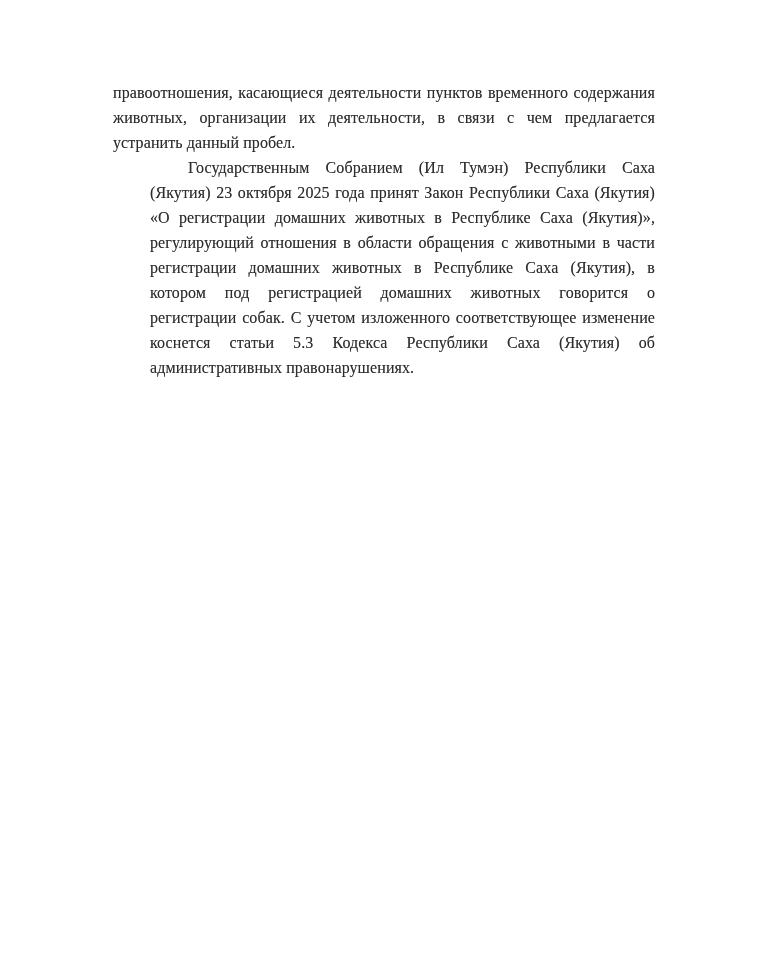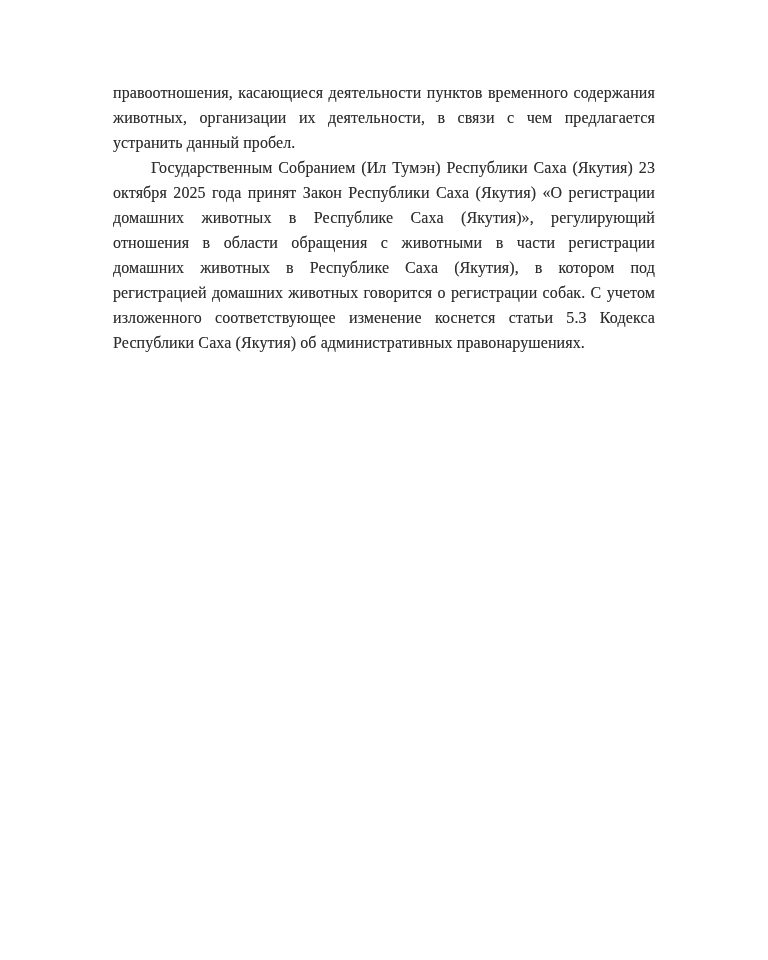--- a/index.html
+++ b/index.html
@@ -31,20 +31,21 @@
     
     text-shadow: 0 0 0.5px rgba(45,45,45,0.45);
     letter-spacing: 0.1px;
   }
   .text-block p {
     margin: 0;
     padding: 0;
   }
   .text-block p.indent {
     text-indent: 38px;
+    margin-left: 37px;
   }
 </style>
 </head>
 <body>
 
 <div class="page">
   <div class="text-block">
     <p>правоотношения, касающиеся деятельности пунктов временного содержания животных, организации их деятельности, в связи с чем предлагается устранить данный пробел.</p>
     <p class="indent">Государственным Собранием (Ил Тумэн) Республики Саха (Якутия) 23 октября 2025 года принят Закон Республики Саха (Якутия) «О регистрации домашних животных в Республике Саха (Якутия)», регулирующий отношения в области обращения с животными в части регистрации домашних животных в Республике Саха (Якутия), в котором под регистрацией домашних животных говорится о регистрации собак. С учетом изложенного соответствующее изменение коснется статьи 5.3 Кодекса Республики Саха (Якутия) об административных правонарушениях.</p>
   </div>

